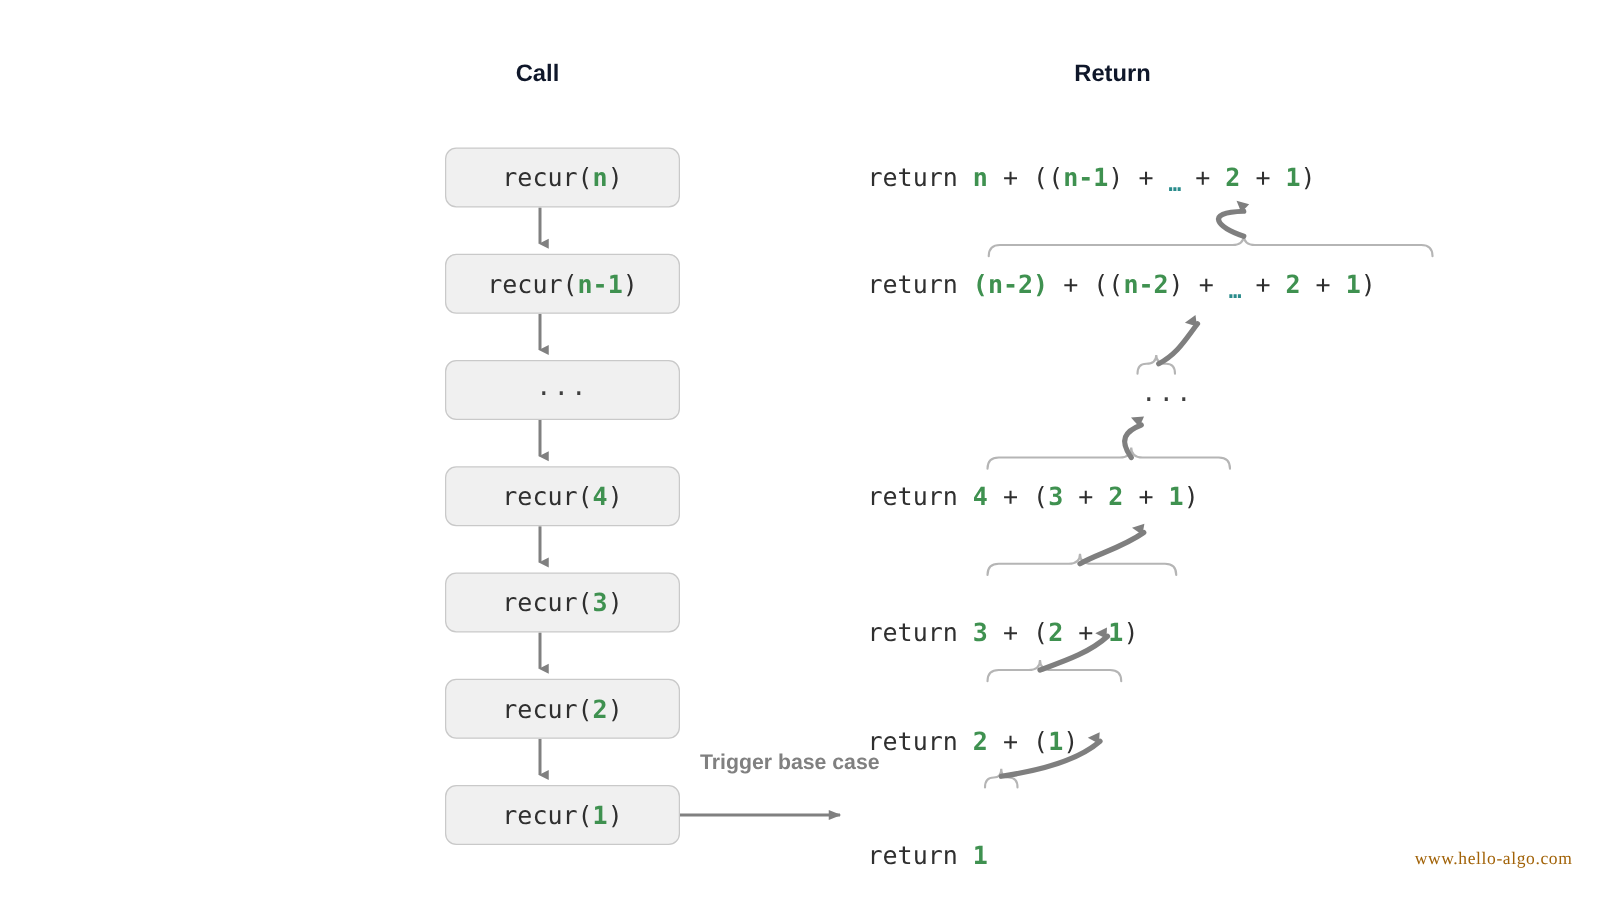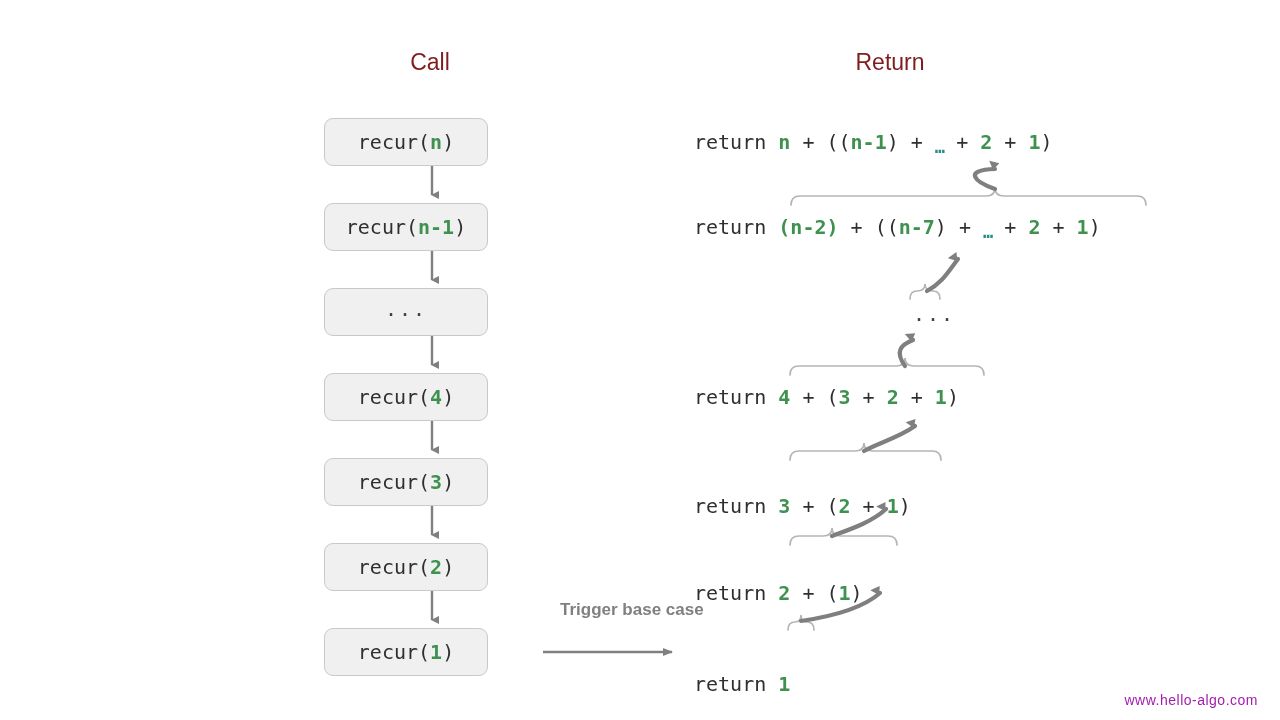--- a/index.html
+++ b/index.html
@@ -16,34 +16,34 @@
   }
   #canvas {
     position: absolute;
     inset: 0;
     width: 1280px;
     height: 720px;
   }
   .col-header {
     position: absolute;
     font-family: "Liberation Sans", sans-serif;
-    font-weight: normal;
-    font-size: 23px;
-    color: #7f1d1d;
+    font-weight: bold;
+    font-size: 19px;
+    color: #0f172a;
     text-align: center;
     white-space: nowrap;
     transform: translateX(-50%);
   }
   #header-call  { left: 430px; top: 49px; }
   #header-return{ left: 890px; top: 49px; }
 
   .call-box {
     position: absolute;
-    left: 324px;
-    width: 164px;
+    left: 356px;
+    width: 188px;
     height: 48px;
     box-sizing: border-box;
     background: #f0f0f0;
     border: 1.6px solid #c9c9c9;
     border-radius: 9px;
     display: flex;
     align-items: center;
     justify-content: center;
     font-family: "DejaVu Sans Mono", monospace;
     font-size: 20px;
@@ -95,24 +95,24 @@
     font-weight: bold;
     font-size: 17px;
     color: #808080;
     white-space: nowrap;
     margin-left: 48px;
   }
 
   .watermark {
     position: absolute;
     right: 22px;
-    bottom: 12px;
-    font-family: Liberation Sans, sans-serif;
+    bottom: 24px;
+    font-family: Liberation Serif, serif;
     font-size: 14px;
-    color: #a21caf;
+    color: #a16207;
     letter-spacing: 0.5px;
     white-space: nowrap;
   }
 </style>
 </head>
 <body>
 
 <svg id="canvas" viewBox="0 0 1280 720" xmlns="http://www.w3.org/2000/svg">
   <defs>
     <marker id="arrowDown" markerWidth="10" markerHeight="10" refX="5" refY="8" orient="auto" markerUnits="userSpaceOnUse">
@@ -198,21 +198,21 @@
     </div>
     <div class="call-box" style="top: 628px;">
       <span>recur(</span>
       <span class="arg">1</span>
       <span>)</span>
     </div>
   </div>
 
 <div id="return-column">
     <div class="ret-line" style="left: 694px; top: 132px;"><span class="kw">return </span><span class="g">n</span><span class="op"> + ((</span><span class="g">n-1</span><span class="op">) + </span><span class="dots">…</span><span class="op"> + </span><span class="g">2</span><span class="op"> + </span><span class="g">1</span><span class="op">)</span></div>
-    <div class="ret-line" style="left: 694px; top: 217px;"><span class="kw">return </span><span class="g">(n-2)</span><span class="op"> + ((</span><span class="g">n-7</span><span class="op">) + </span><span class="dots">…</span><span class="op"> + </span><span class="g">2</span><span class="op"> + </span><span class="g">1</span><span class="op">)</span></div>
+    <div class="ret-line" style="left: 694px; top: 217px;"><span class="kw">return </span><span class="g">(n-2)</span><span class="op"> + ((</span><span class="g">n-2</span><span class="op">) + </span><span class="dots">…</span><span class="op"> + </span><span class="g">2</span><span class="op"> + </span><span class="g">1</span><span class="op">)</span></div>
     <div class="ret-line" style="left: 694px; top: 387px;"><span class="kw">return </span><span class="g">4</span><span class="op"> + (</span><span class="g">3</span><span class="op"> + </span><span class="g">2</span><span class="op"> + </span><span class="g">1</span><span class="op">)</span></div>
     <div class="ret-line" style="left: 694px; top: 496px;"><span class="kw">return </span><span class="g">3</span><span class="op"> + (</span><span class="g">2</span><span class="op"> + </span><span class="g">1</span><span class="op">)</span></div>
     <div class="ret-line" style="left: 694px; top: 583px;"><span class="kw">return </span><span class="g">2</span><span class="op"> + (</span><span class="g">1</span><span class="op">)</span></div>
     <div class="ret-line" style="left: 694px; top: 642px; margin-top: 32px;"><span class="kw">return </span><span class="g">1</span></div>
   </div>
 
 <div class="mid-dots" id="mid-dots" style="left:913px; top:302px;">...</div>
 
 <div class="note-label" style="left:512px; top:600px;">Trigger base case</div>
 

